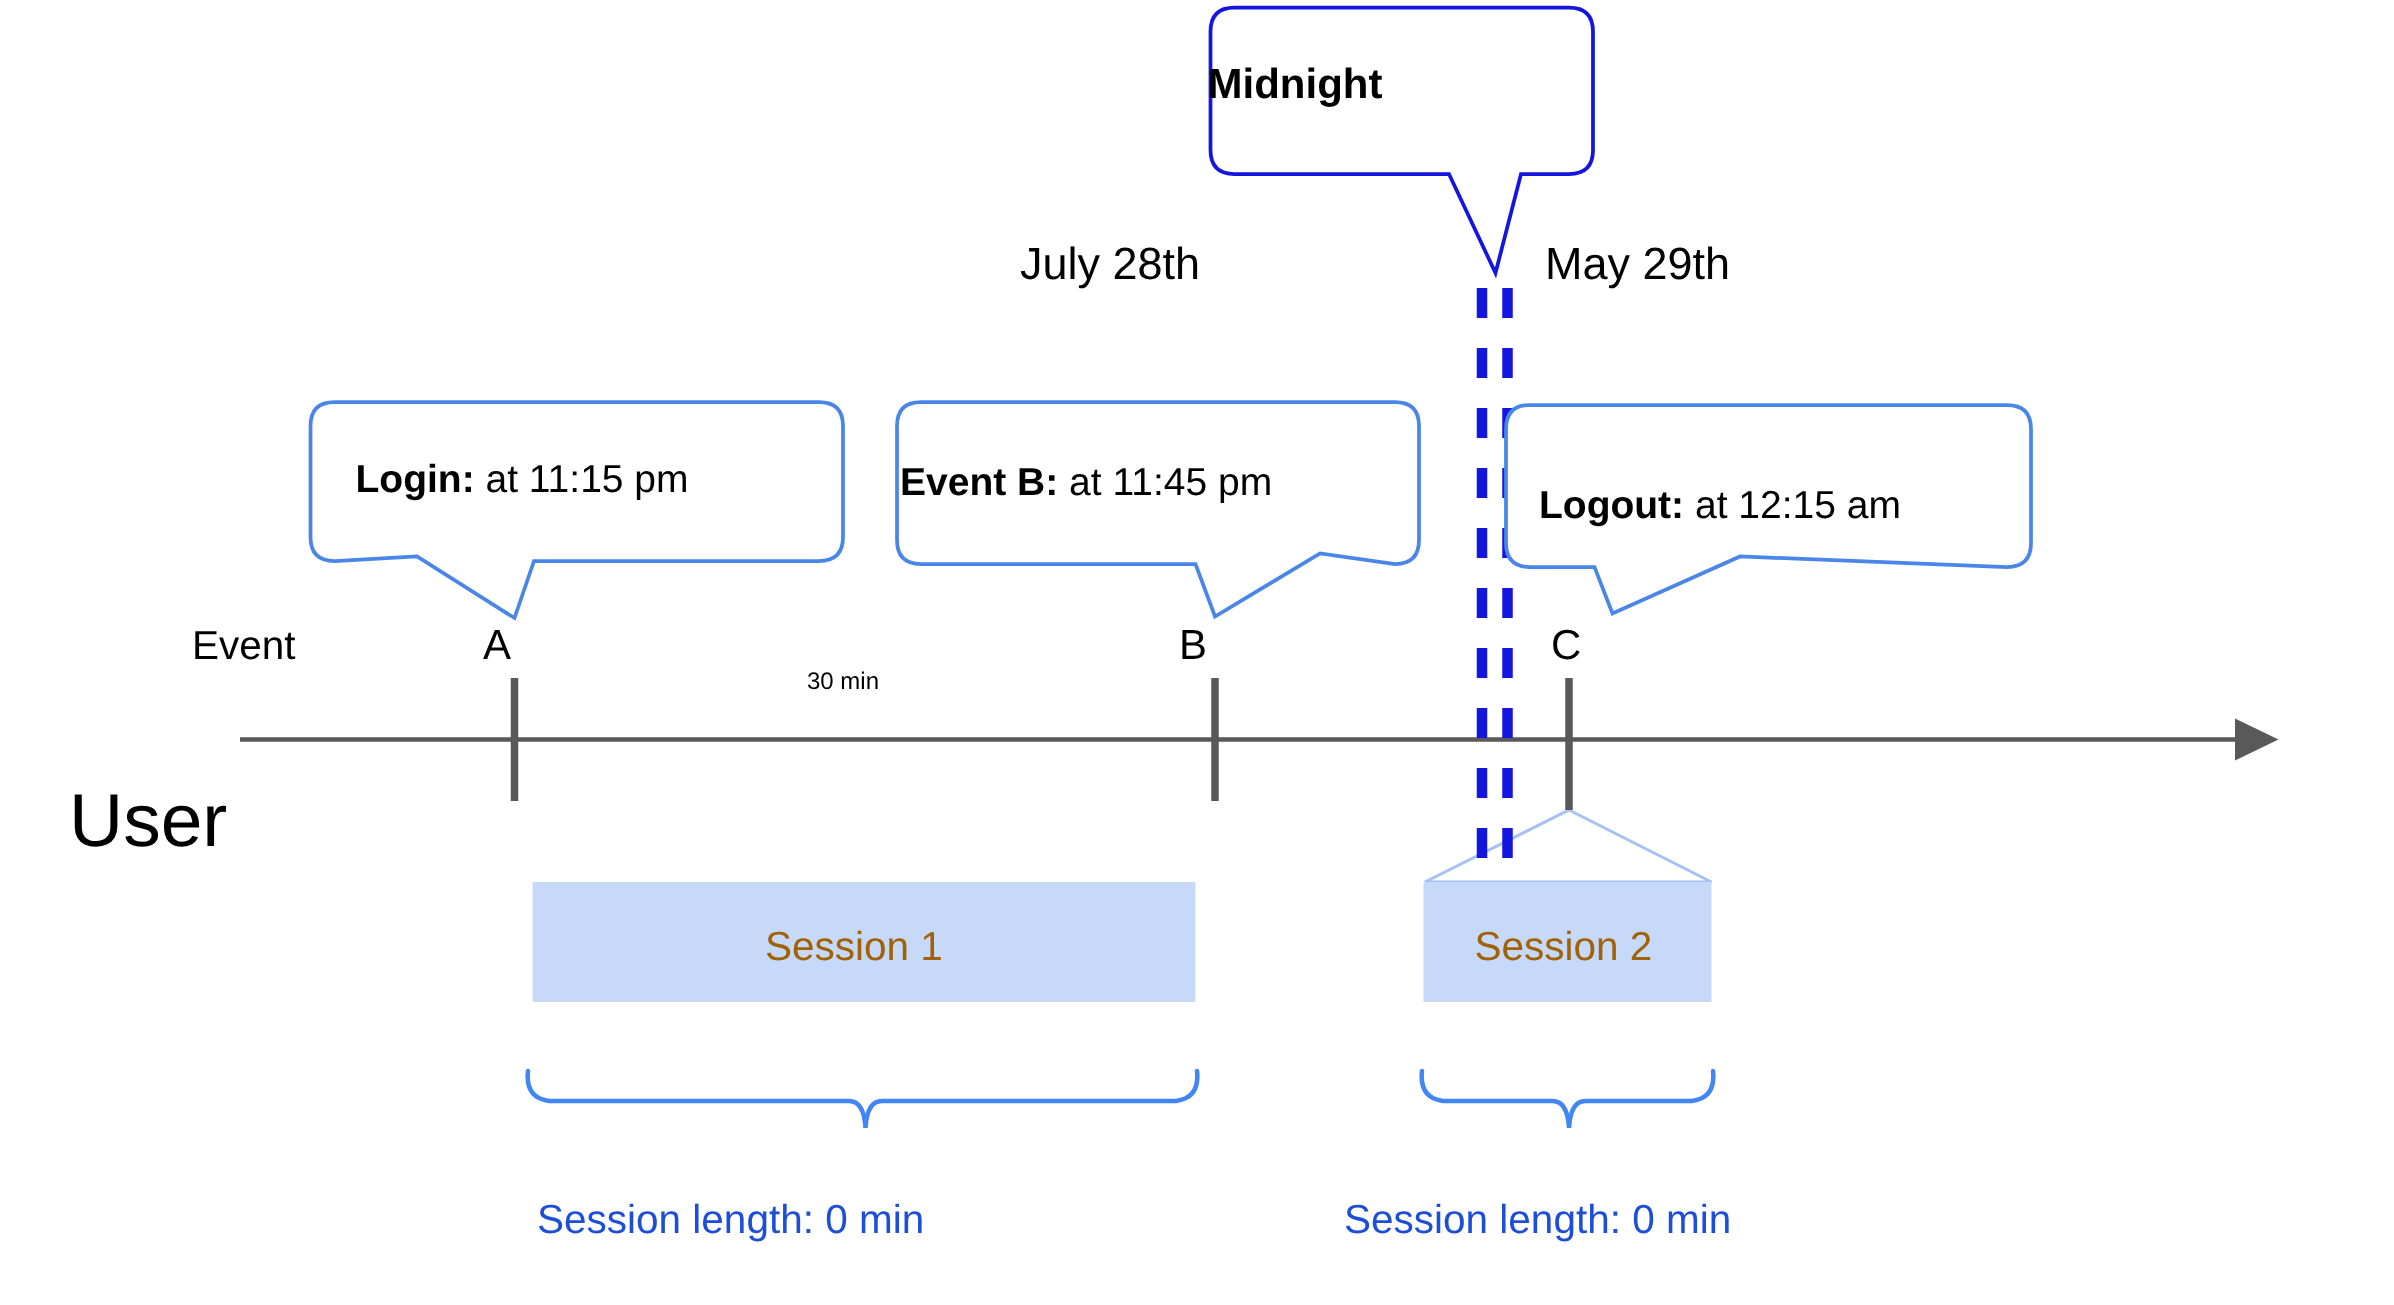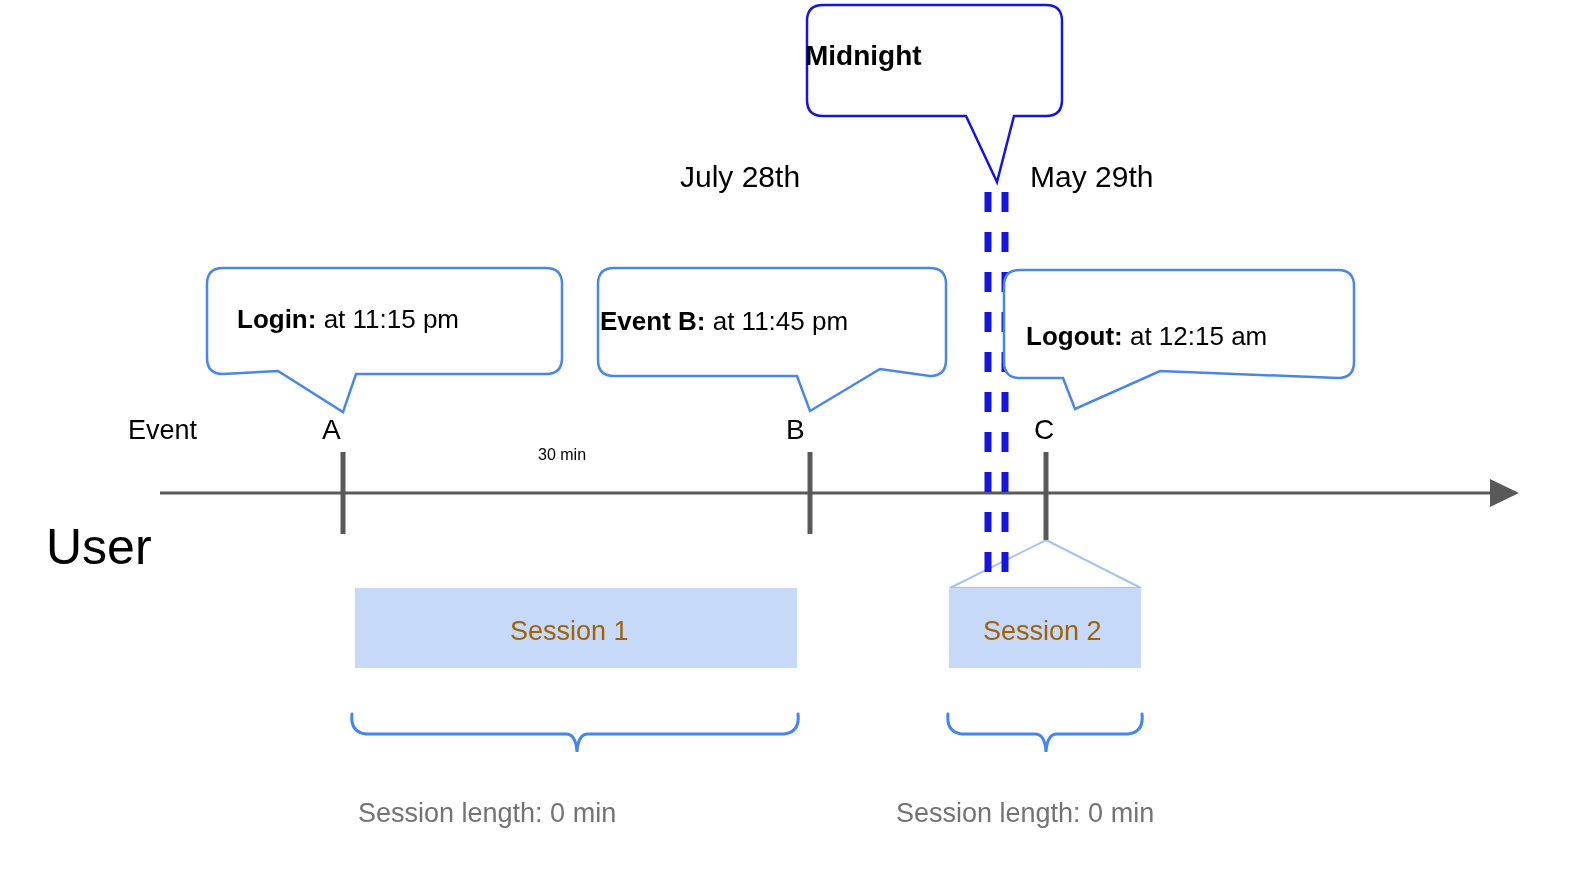--- a/index.html
+++ b/index.html
@@ -27,21 +27,21 @@
   .callout-text b{font-weight:bold;}
   .ct-login{left:237px;top:304px;}
   .ct-eventb{left:600px;top:306px;}
   .ct-logout{left:1026px;top:306px;margin-top:15px;}
   .ct-midnight{left:805px;top:40px;font-size:28px;font-weight:bold;}
 
   .session-label{position:absolute;font-size:27px;color:#a16207;white-space:nowrap;}
   .sl1{left:510px;top:616px;}
   .sl2{left:983px;top:616px;}
 
-  .slen{position:absolute;font-size:27px;color:#737373;white-space:nowrap;}
+  .slen{position:absolute;font-size:27px;color:#1d4ed8;white-space:nowrap;}
   .slen1{left:358px;top:798px;}
   .slen2{left:896px;top:798px;}
 </style>
 </head>
 <body>
 
 <div id="stage">
 
   <svg id="svgroot" viewBox="0 0 1596 870">
 

